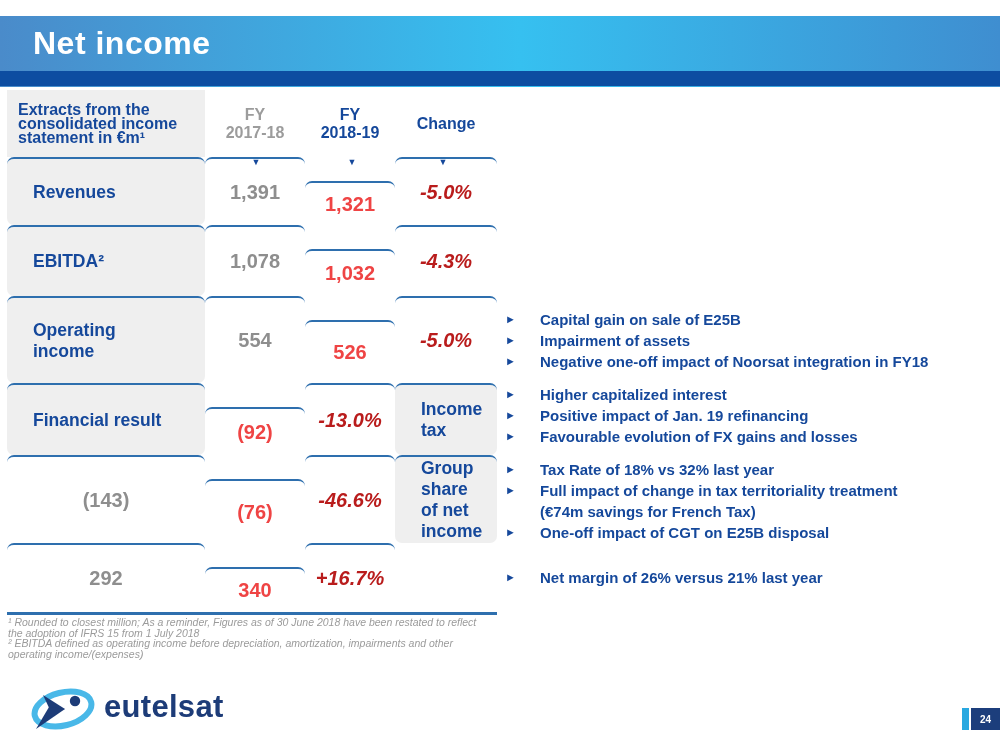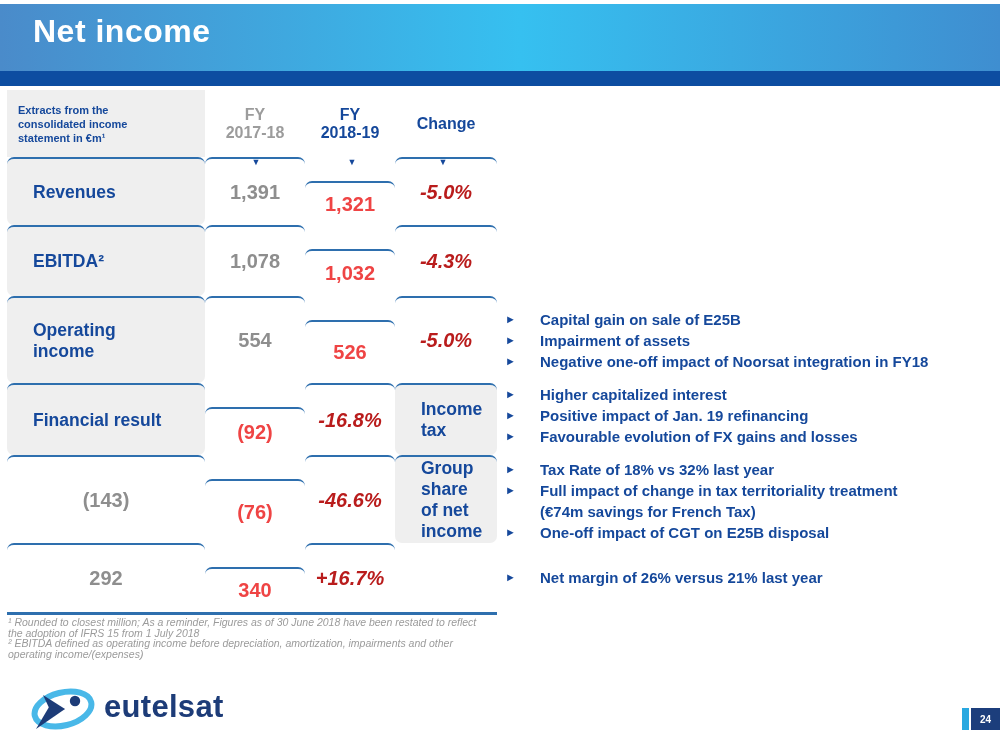--- a/index.html
+++ b/index.html
@@ -2,42 +2,42 @@
 <html><head>
 <meta charset="utf-8">
 <style>
   html,body { margin:0; padding:0; background:#fff; }
   .slide {
     position:relative; width:1000px; height:733px; background:#ffffff;
     font-family:"Liberation Sans", sans-serif; overflow:hidden;
   }
   
   .header {
-    position:absolute; left:0; top:4px; width:1000px; height:71px;
+    position:absolute; left:0; top:16px; width:1000px; height:71px;
     background:linear-gradient(90deg,#4a8bca 0%, #36c0f0 52%, #3f8ed0 100%);
   }
   .title {
     position:absolute; left:33px; top:9px; margin:0;
     font-size:32px; font-weight:bold; color:#ffffff; letter-spacing:0.5px;
   }
   .stripe { position:absolute; left:0; top:71px; width:1000px; height:15px; background:#0d4da1; }
 
   
   .table {
     position:absolute; left:7px; top:90px; width:490px;
     display:grid;
     grid-template-columns:198px 100px 90px 102px;
     grid-template-rows:67px 68px 71px 87px 72px 88px 69px;
     border-bottom:3px solid #2e6fae;
   }
   .cell { display:flex; align-items:center; box-sizing:border-box; }
   .label-col { background:#efefef; }
   .rowline { border-top:2px solid #2e6fae;border-radius:7px; }
   .corner { padding-left:11px; }
-  .corner-text { font-size:11px; font-weight:bold; color:#15489b; line-height:14px; white-space:pre-line; }
+  .corner-text { font-size:16px; font-weight:bold; color:#15489b; line-height:14px; white-space:pre-line; }
   .colhead {
     justify-content:center; text-align:center;
     font-size:16px; font-weight:bold; color:#15489b; line-height:18px; white-space:pre-line;
   }
   .colhead.prior { color:#9c9c9c; }
   .row-label {
     padding-left:26px; font-size:17.5px; font-weight:bold; color:#15489b;
     line-height:21px; white-space:pre-line;
   }
   .val { justify-content:center; font-size:20px; font-weight:bold; }
@@ -113,21 +113,21 @@
     <div class="cell val change rowline">-4.3%</div>
 
     <div class="cell label-col rowline row-label">Operating
 income</div>
     <div class="cell val prior rowline">554</div>
     <div class="cell val current rowline">526</div>
     <div class="cell val change rowline">-5.0%</div>
 
     <div class="cell label-col rowline row-label">Financial result</div>
     <div class="cell val current rowline">(92)</div>
-    <div class="cell val change rowline">-16.8%</div>
+    <div class="cell val change rowline">-13.0%</div>
 
     <div class="cell label-col rowline row-label">Income tax</div>
     <div class="cell val prior rowline">(143)</div>
     <div class="cell val current rowline">(76)</div>
     <div class="cell val change rowline">-46.6%</div>
 
     <div class="cell label-col rowline row-label">Group share
 of net income</div>
     <div class="cell val prior rowline">292</div>
     <div class="cell val current rowline">340</div>

